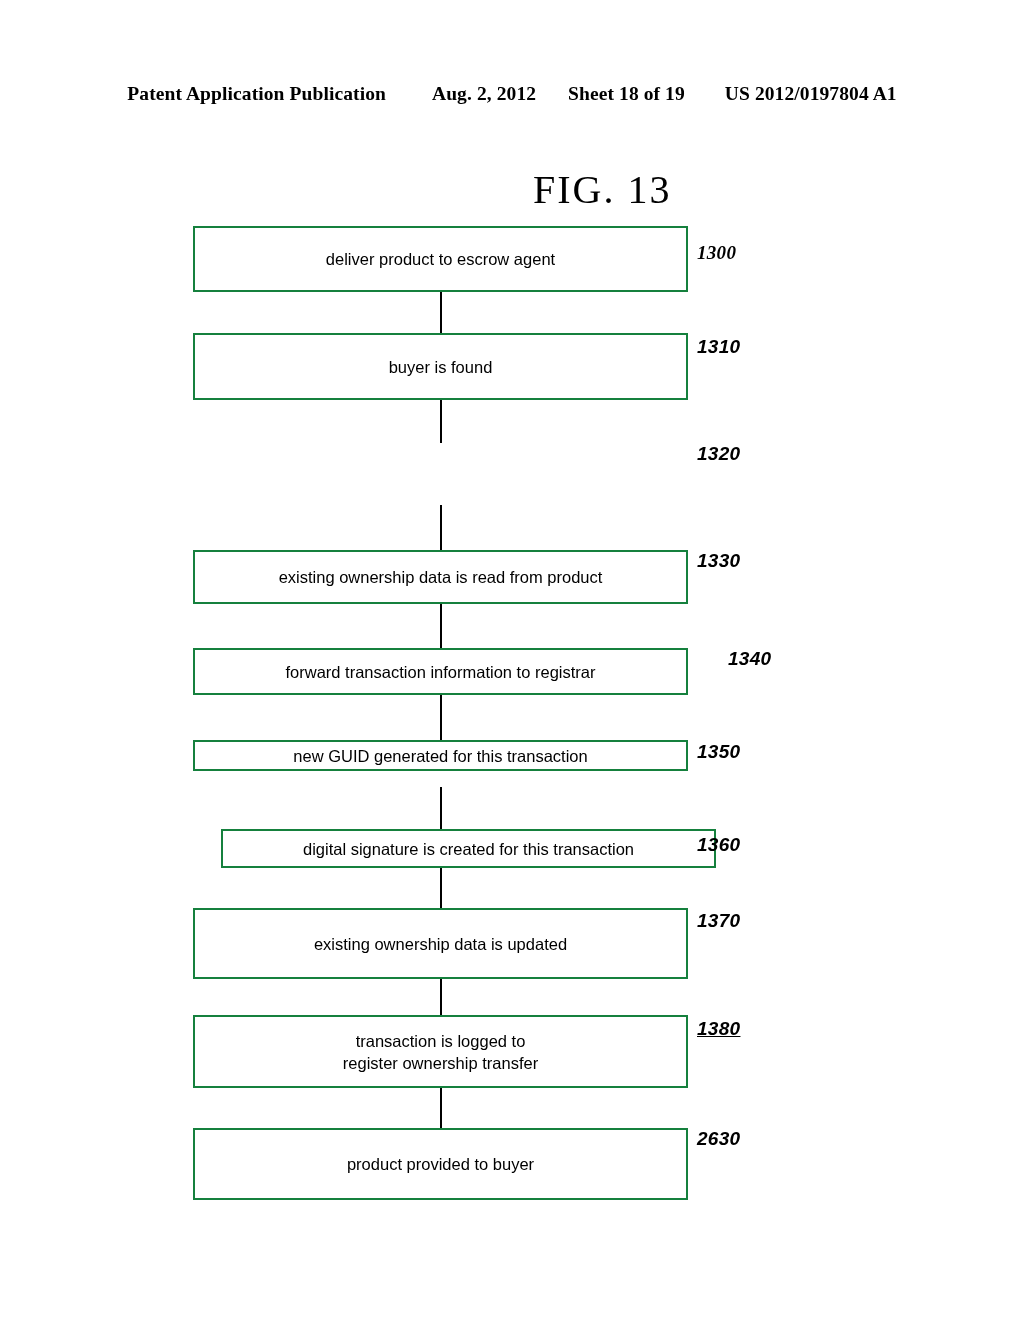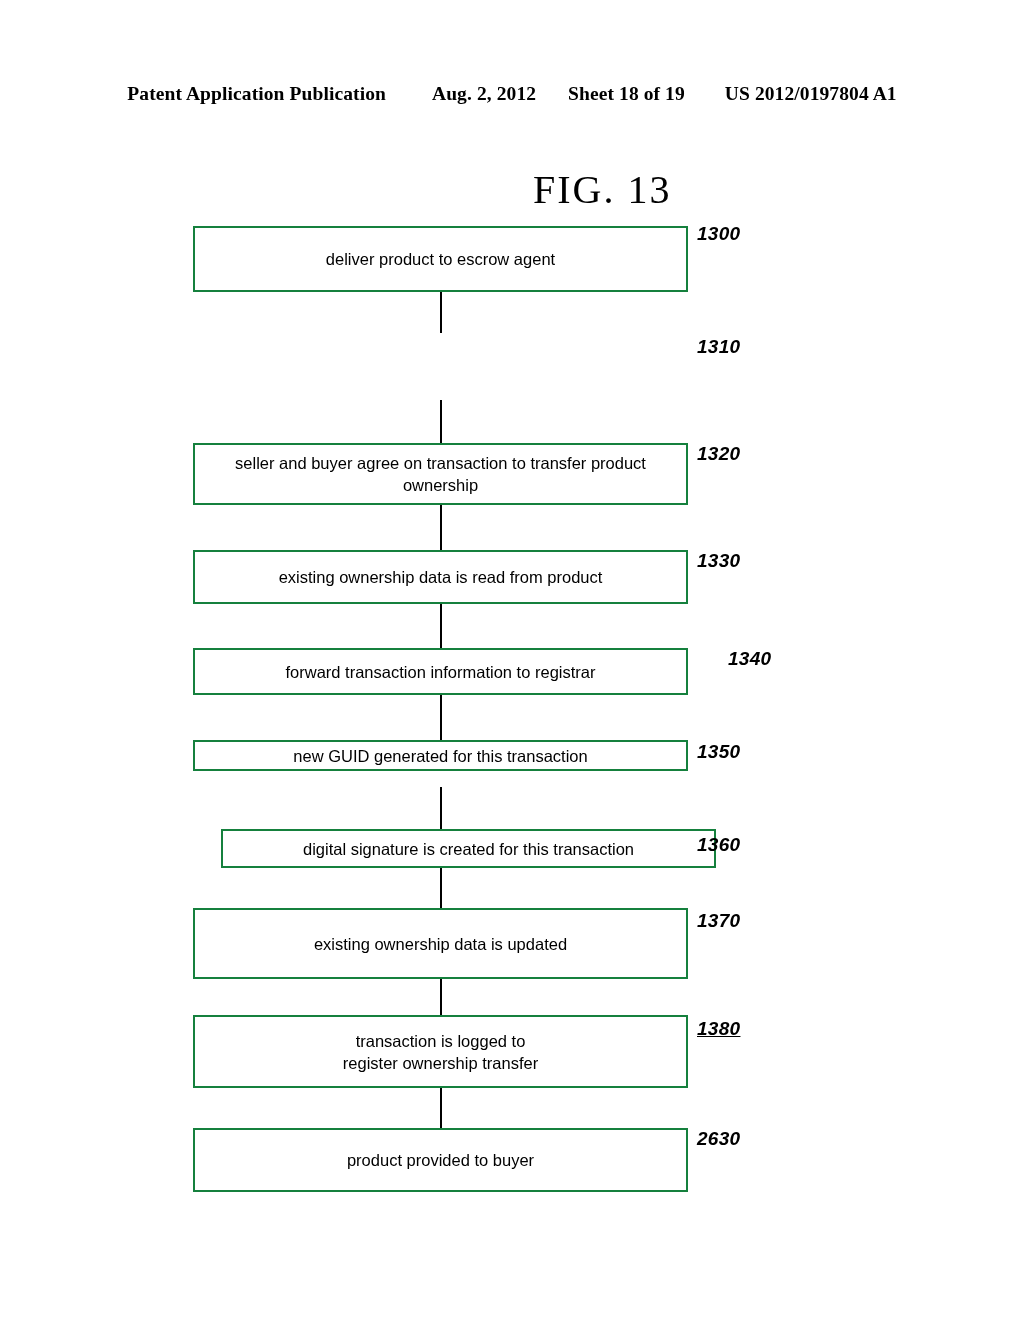--- a/index.html
+++ b/index.html
@@ -106,30 +106,29 @@
   <span class="hdr-seg">US 2012/0197804 A1</span>
 </div>
 
 <div class="fig-title">FIG. 13</div>
 
 <div class="flow">
 
   <div class="node" style="top:226px; height:66px;">
     <span class="node-text">deliver product to escrow agent</span>
   </div>
-  <div class="ref" style="left:697px; top:223px;">1300</div>
+  <div class="ref" style="left:697px; top:242px;font-family:Liberation Serif, serif;">1300</div>
   <div class="connector" style="top:292px; height:41px;"></div>
 
+  <div class="node" style="top:333px; height:67px;">
+    <span class="node-text">buyer is found</span>
+  </div>
   <div class="ref" style="left:697px; top:336px;">1310</div>
   <div class="connector" style="top:400px; height:43px;"></div>
 
-  <div class="node" style="top:443px; height:62px;">
-    <span class="node-text">seller and buyer agree on transaction to transfer product
-ownership</span>
-  </div>
   <div class="ref" style="left:697px; top:443px;">1320</div>
   <div class="connector" style="top:505px; height:45px;"></div>
 
   <div class="node" style="top:550px; height:54px;">
     <span class="node-text">existing ownership data is read from product</span>
   </div>
   <div class="ref" style="left:697px; top:550px;">1330</div>
   <div class="connector" style="top:604px; height:44px;"></div>
 
   <div class="node" style="top:648px; height:47px;">
@@ -156,18 +155,18 @@
   <div class="ref" style="left:697px; top:910px;">1370</div>
   <div class="connector" style="top:979px; height:36px;"></div>
 
   <div class="node" style="top:1015px; height:73px;">
     <span class="node-text">transaction is logged to
 register ownership transfer</span>
   </div>
   <div class="ref" style="left:697px; top:1018px;text-decoration:underline;">1380</div>
   <div class="connector" style="top:1088px; height:40px;"></div>
 
-  <div class="node" style="top:1128px; height:64px;">
+  <div class="node" style="top:1128px; height:72px;">
     <span class="node-text">product provided to buyer</span>
   </div>
   <div class="ref" style="left:697px; top:1128px;">2630</div>
 
 </div>
 
 </body></html>

